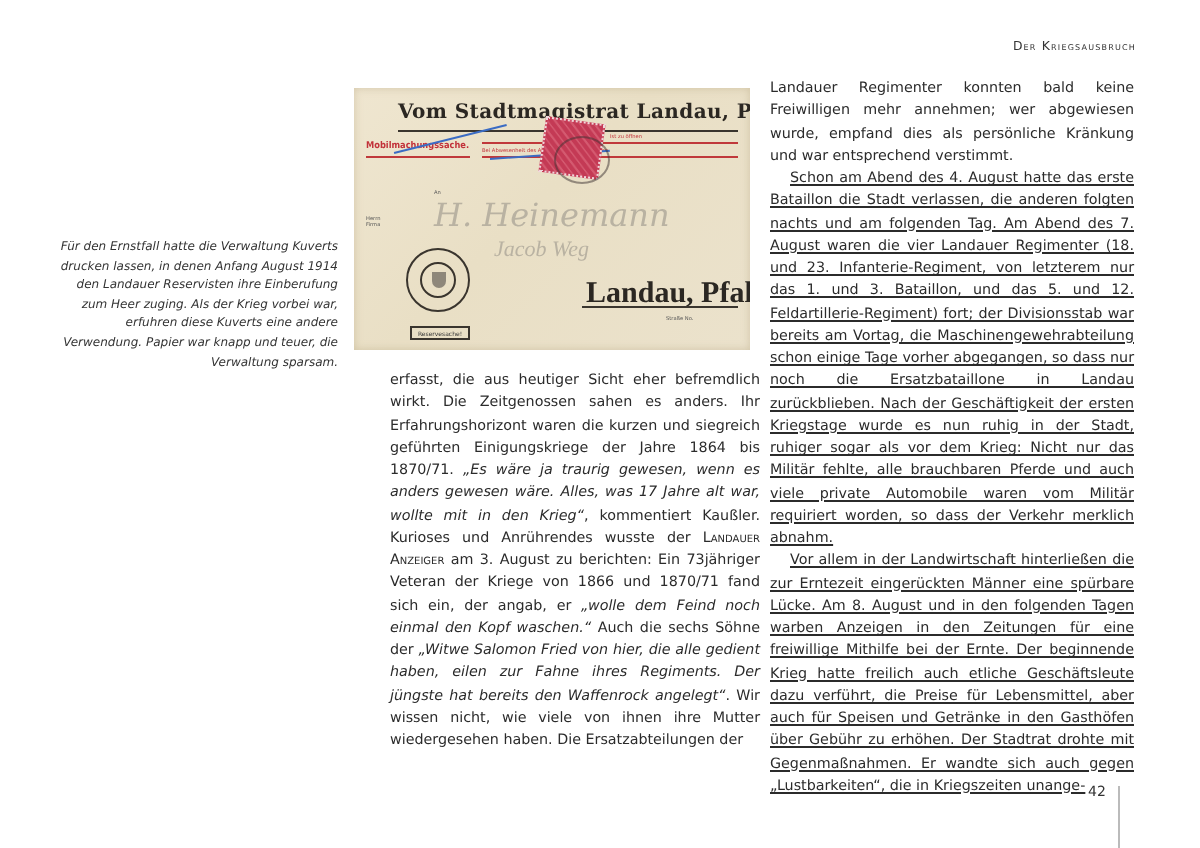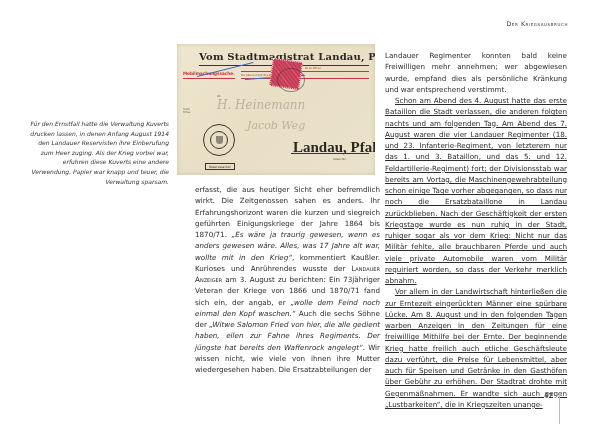--- a/index.html
+++ b/index.html
@@ -63,21 +63,21 @@
   .env-label-box {
     position: absolute; left: 28px; top: 119px; width: 30px; height: 7px; border: 0.6px solid #3a352e;
     font-size: 3px; line-height: 7px; text-align: center; color: #333; box-sizing: border-box;
   }
   .env-city {
     position: absolute; left: 116px; top: 95px; font-family: Liberation Serif, serif; font-weight: bold;
     font-size: 15px; color: #2b2722; white-space: nowrap;
   }
   .col { position: absolute; font-size: 7.15px; line-height: 11.25px; color: #2b2b2b; text-align: justify; }
   .col-mid { left: 195px; top: 184px; width: 185px; }
-  .col-right { left: 385px; top: 38px; width: 182px; margin-top: 12px; }
+  .col-right { left: 385px; top: 38px; width: 182px; }
   .col p { margin: 0; }
   .col p.indent { text-indent: 10px; text-decoration: underline; }
   .col .it { font-style: italic; }
   .col .sc { font-variant: small-caps; }
   .page-number { position: absolute; left: 544px; top: 392px; font-size: 7px; color: #333; }
   .page-rule { position: absolute; left: 559px; top: 393px; width: 1px; height: 31px; background: #bbbbbb; }
 </style>
 </head>
 <body>
 
@@ -93,22 +93,22 @@
   <div class="env-small-red" style="left:128px; top:23px;">Ist zu öffnen</div>
   <div class="env-red-rule" style="left:64px; top:27px; width:128px;"></div>
   <div class="env-small-red" style="left:64px; top:30px;">Bei Abwesenheit des Adressaten sofort ... öffnen.</div>
   <div class="env-red-rule" style="left:64px; top:34px; width:128px;"></div>
   <div class="blue-stroke" style="left:20px; top:32px; width:58px; transform:rotate(-14deg);"></div>
   <div class="blue-stroke" style="left:68px; top:35px; width:60px; transform:rotate(-4deg);"></div>
   <div class="stamp"></div>
   <div class="stamp-cancel"></div>
   <div class="env-small" style="left:40px; top:51px;">An</div>
   <div class="env-small" style="left:6px; top:64px; width:12px; white-space:normal; line-height:3.4px;">Herrn Firma</div>
-  <div class="handwriting" style="left:40px; top:54px; font-size:12px;">H. Heinemann</div>
-  <div class="handwriting" style="left:70px; top:75px; font-size:11px;">Jacob Weg</div>
+  <div class="handwriting" style="left:40px; top:54px; font-size:16px;">H. Heinemann</div>
+  <div class="handwriting" style="left:70px; top:75px; font-size:11px;font-family:Liberation Serif, serif;">Jacob Weg</div>
   <div class="seal">
     <div class="seal-inner">
       <div class="seal-shield"></div>
     </div>
   </div>
   <div class="env-label-box">Reservesache!</div>
   <div class="env-city">Landau, Pfalz</div>
   <div class="env-rule" style="left:114px; top:109px; width:78px;"></div>
   <div class="env-small" style="left:156px; top:114px;">Straße No.</div>
 </div>

